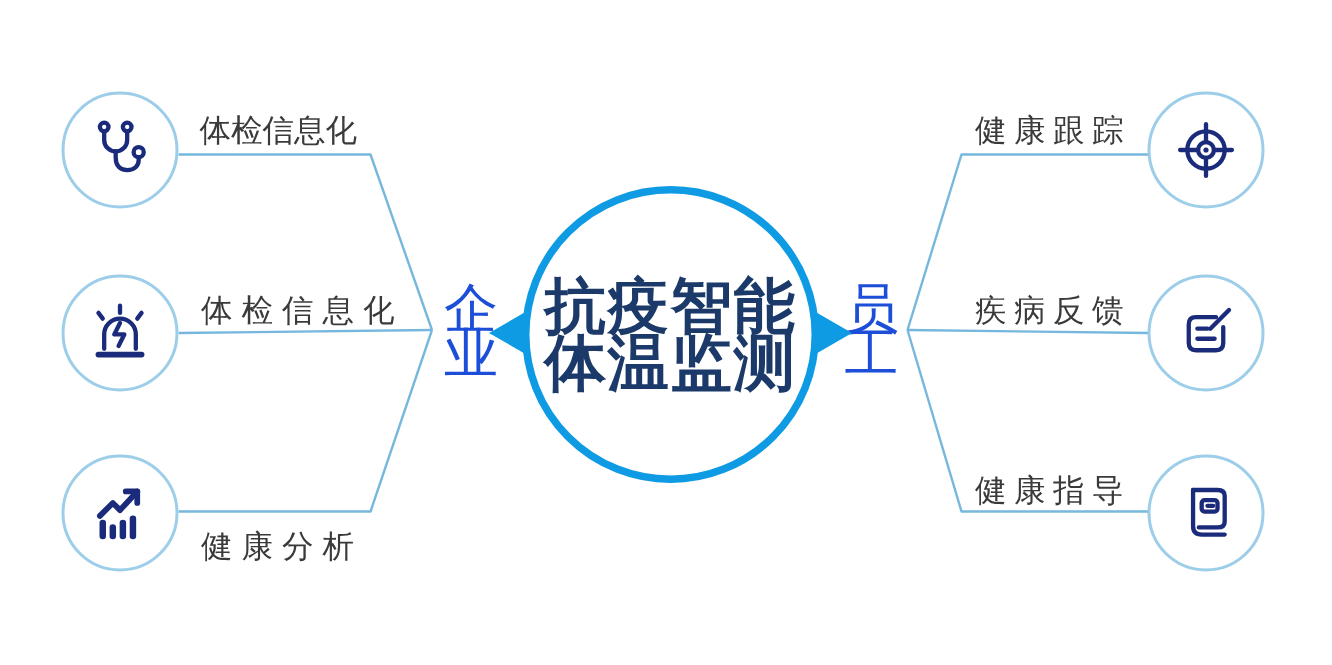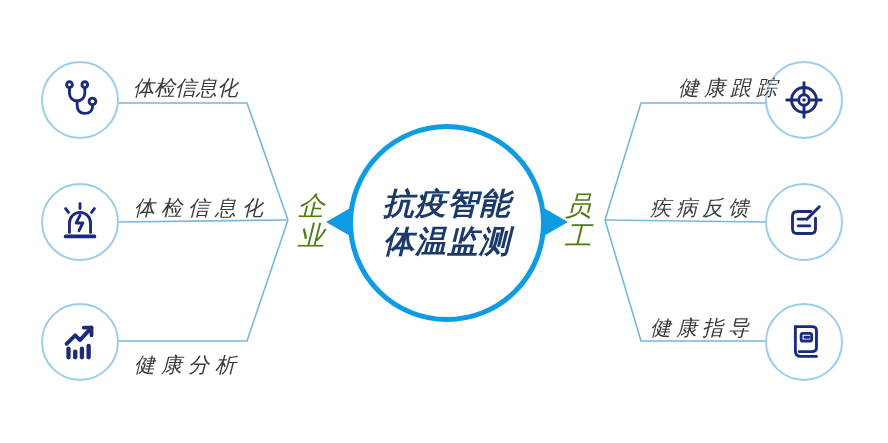--- a/index.html
+++ b/index.html
@@ -7,21 +7,20 @@
     --light_blue:#9CCDE9;
     --line_blue:#76B8DD;
     --icon_navy:#1B2B7B;
     --title_navy:#1B3A69;
     --label_dark:#3A3A3A;
   }
   html,body{margin:0;padding:0;background:#fff;}
   .canvas{
     position:relative;width:888px;height:443px;background:#fff;overflow:hidden;
     font-family:"Liberation Sans","DejaVu Sans",sans-serif;
-    font-style:italic;
   }
   .connectors{position:absolute;left:0;top:0;width:888px;height:443px;}
   .connectors polyline{fill:none;stroke:var(--line_blue);stroke-width:1.6;stroke-linejoin:round;}
 
   .icon-circle{
     position:absolute;width:78px;height:78px;box-sizing:border-box;
     border:2px solid var(--light_blue);border-radius:50%;
     background:#fff;display:flex;align-items:center;justify-content:center;
     color:var(--icon_navy);
   }
@@ -34,37 +33,37 @@
   .ic-r3{left:765px;top:303px;}
 
   .feature-label{
     position:absolute;font-size:21px;font-weight:500;color:var(--label_dark);
     white-space:nowrap;line-height:24px;
   }
   .spaced{letter-spacing:6px;}
   .fl-l1{left:133px;top:76px;}
   .fl-l2{left:134px;top:196px;}
   .fl-l3{left:134px;top:316px;margin-top:37px;}
-  .fl-r1{left:678px;top:76px;width:100px;text-align:left;}
+  .fl-r1{left:650px;top:76px;width:100px;text-align:left;}
   .fl-r2{left:650px;top:196px;width:100px;text-align:right;}
   .fl-r3{left:650px;top:316px;width:100px;text-align:right;}
   .fl-r1.spaced,.fl-r2.spaced,.fl-r3.spaced{letter-spacing:5px;}
 
   .group-label{
-    position:absolute;width:30px;font-size:27px;line-height:30px;font-weight:500;
-    color:#4d7c0f;text-align:center;word-break:break-all;
+    position:absolute;width:30px;font-size:36px;line-height:30px;font-weight:500;
+    color:#1d4ed8;text-align:center;word-break:break-all;
   }
   .gl-left{left:296px;top:191px;}
   .gl-right{left:563px;top:191px;text-align:center;}
 
   .center-circle{
     position:absolute;left:348px;top:124px;width:198px;height:198px;box-sizing:border-box;
     border:5px solid var(--accent_blue);border-radius:50%;background:#fff;
     display:flex;flex-direction:column;align-items:center;justify-content:center;
-    color:var(--title_navy);font-size:31px;font-weight:bold;line-height:38px;
+    color:var(--title_navy);font-size:41px;font-weight:bold;line-height:38px;
     text-align:center;letter-spacing:1px;
   }
 
   .arrow{position:absolute;width:0;height:0;border-top:15px solid transparent;border-bottom:15px solid transparent;}
   .arrow-left{left:326px;top:207px;border-right:26px solid var(--accent_blue);}
   .arrow-right{left:542px;top:207px;border-left:26px solid var(--accent_blue);}
 
   .ig{fill:none;stroke:currentColor;stroke-width:3;stroke-linecap:round;stroke-linejoin:round;}
 </style>
 </head>

